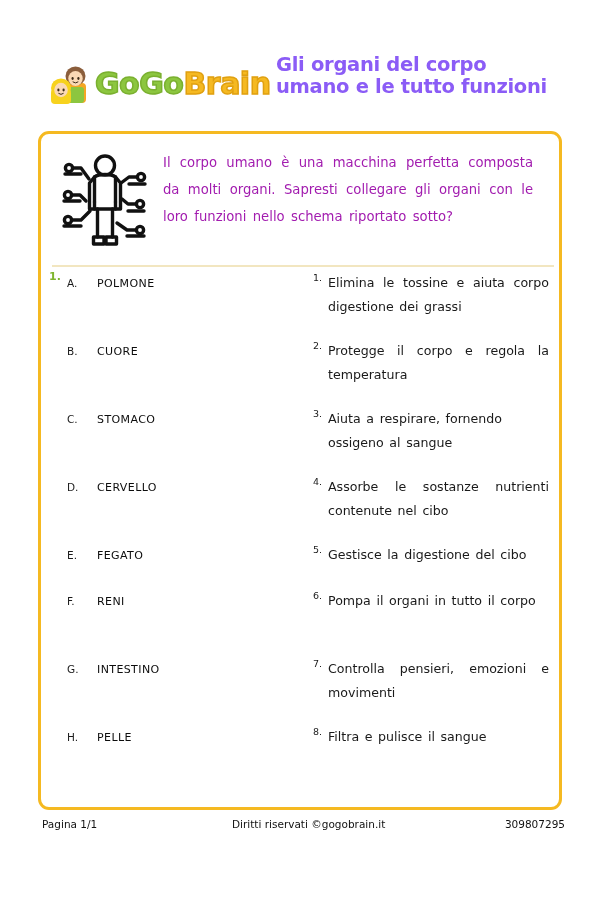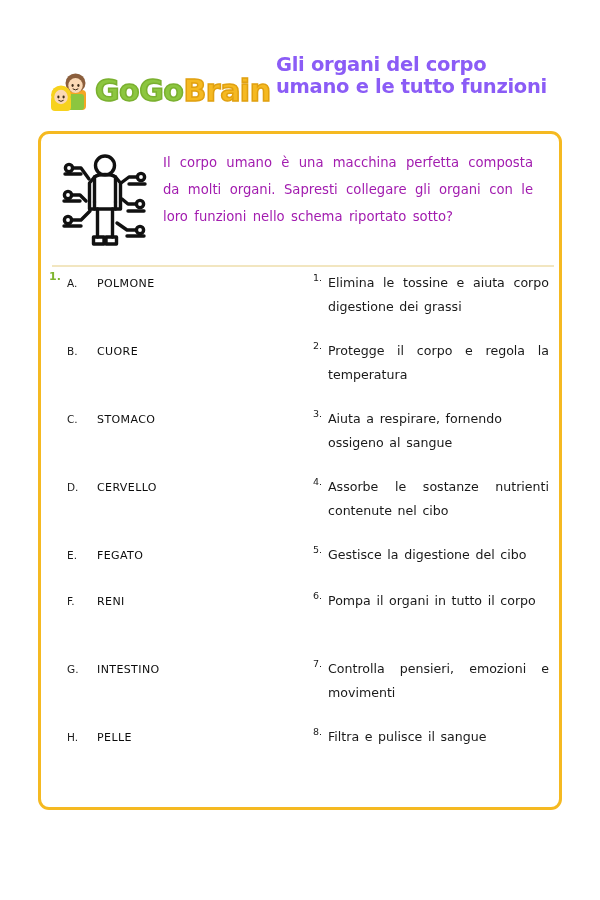--- a/index.html
+++ b/index.html
@@ -24,21 +24,21 @@
   }
 
   
   .header {
     position: absolute;
     left: 0;
     top: 52px;
     width: 600px;
     height: 60px;
     display: flex;
-    align-items: flex-end;
+    align-items: center;
   }
 
   .logo-block {
     display: flex;
     align-items: center;
     margin-left: 48px;
     margin-top: 4px;
   }
 
   .logo-mascot {
@@ -401,14 +401,19 @@
         <div class="right-item" style="top:448px">
           <span class="right-number">8.</span>
           <span class="right-text nojust">Filtra e pulisce il sangue</span>
         </div>
 
       </div>
 
     </div>
   </div>
 
+  <div class="footer">
+    <span class="footer-left">Pagina 1/1</span>
+    <span class="footer-center">Diritti riservati ©gogobrain.it</span>
+    <span class="footer-right">309807295</span>
+  </div>
 
 </div>
 
 </body></html>

